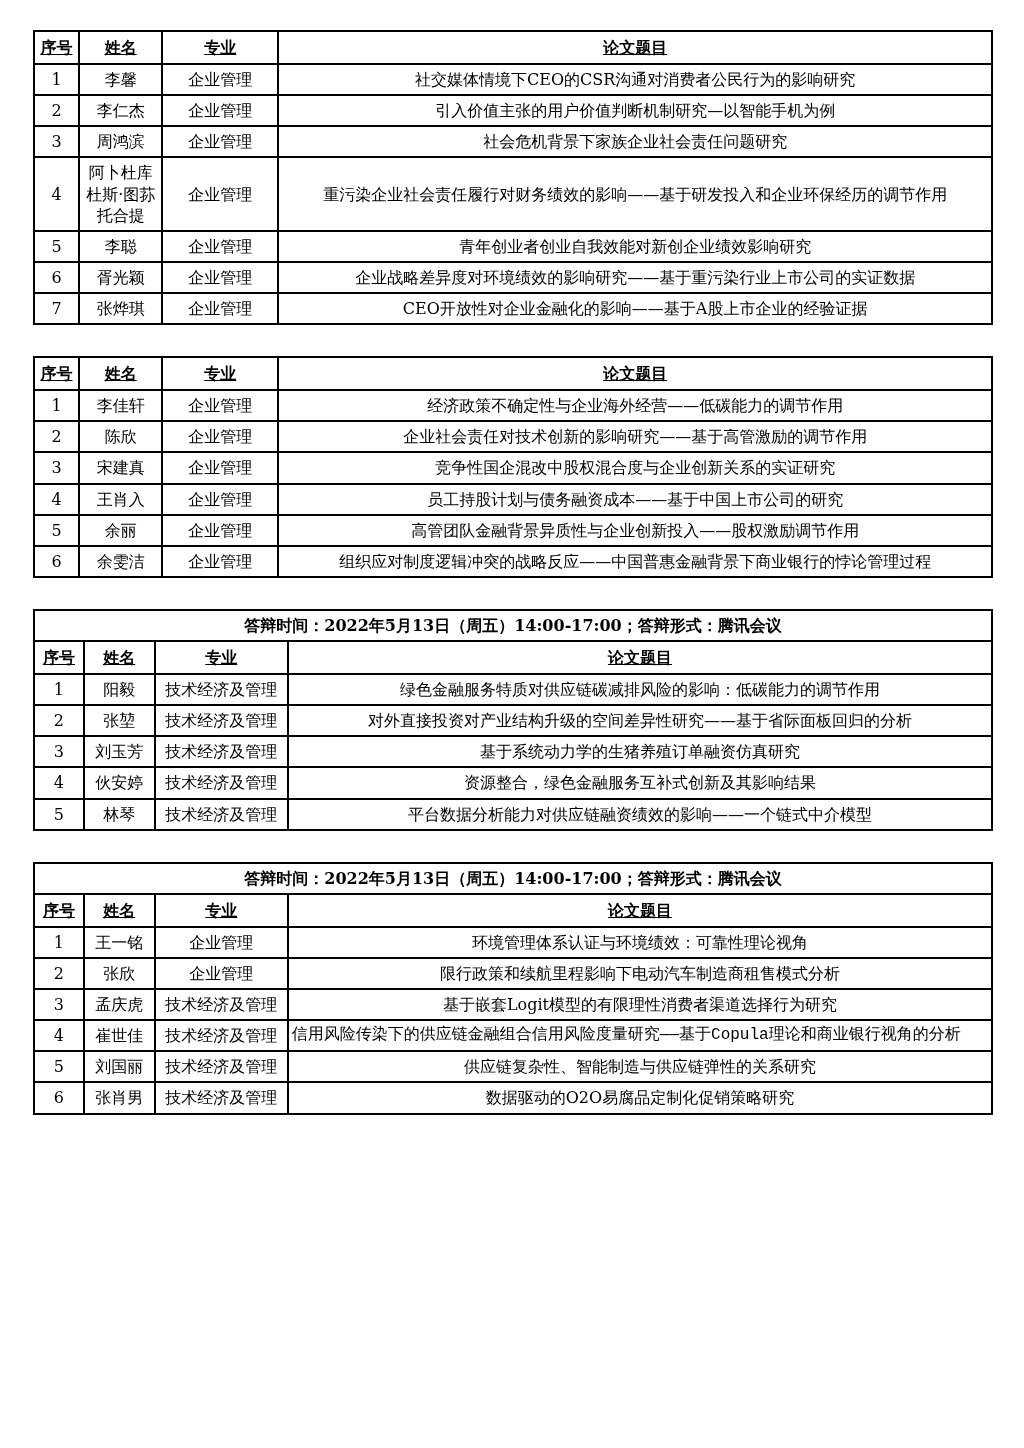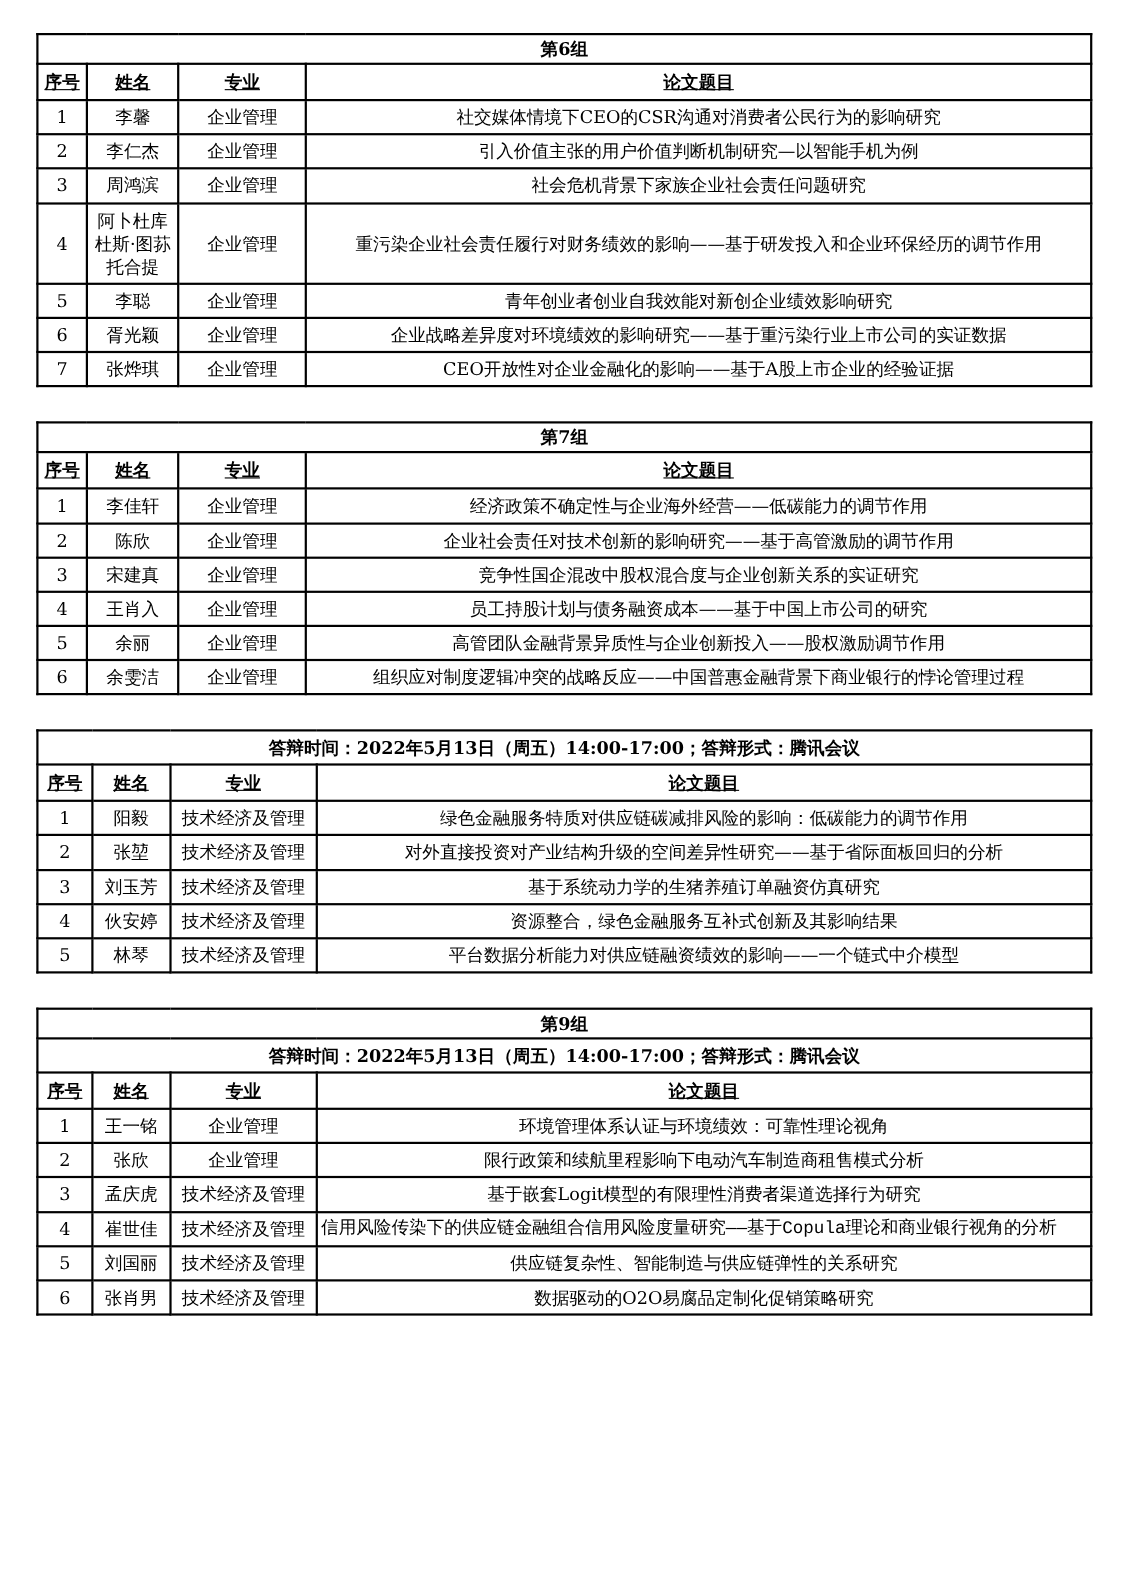--- a/index.html
+++ b/index.html
@@ -64,23 +64,20 @@
 <div class="page">
   <div id="tables-root">
       <table class="group-table">
         <colgroup>
           <col style="width: 4.7%;">
           <col style="width: 8.7%;">
           <col style="width: 12.1%;">
           <col style="width: 74.5%;">
         </colgroup>
         <tbody>
-          <tr class="title-row">
-            <td colspan="4">第6组</td>
-          </tr>
           <tr class="header-row">
             <td>序号</td>
             <td>姓名</td>
             <td>专业</td>
             <td>论文题目</td>
           </tr>
           <tr class="data-row">
             <td class="seq-cell">1</td>
             <td class="name-cell">李馨</td>
             <td class="major-cell">企业管理</td>
@@ -125,23 +122,20 @@
         </tbody>
       </table>
       <table class="group-table">
         <colgroup>
           <col style="width: 4.7%;">
           <col style="width: 8.7%;">
           <col style="width: 12.1%;">
           <col style="width: 74.5%;">
         </colgroup>
         <tbody>
-          <tr class="title-row">
-            <td colspan="4">第7组</td>
-          </tr>
           <tr class="header-row">
             <td>序号</td>
             <td>姓名</td>
             <td>专业</td>
             <td>论文题目</td>
           </tr>
           <tr class="data-row">
             <td class="seq-cell">1</td>
             <td class="name-cell">李佳轩</td>
             <td class="major-cell">企业管理</td>
@@ -229,23 +223,20 @@
         </tbody>
       </table>
       <table class="group-table">
         <colgroup>
           <col style="width: 5.2%;">
           <col style="width: 7.4%;">
           <col style="width: 13.9%;">
           <col style="width: 73.5%;">
         </colgroup>
         <tbody>
-          <tr class="title-row">
-            <td colspan="4">第9组</td>
-          </tr>
           <tr class="session-row">
             <td colspan="4">答辩时间：2022年5月13日（周五）14:00-17:00；答辩形式：腾讯会议</td>
           </tr>
           <tr class="header-row">
             <td>序号</td>
             <td>姓名</td>
             <td>专业</td>
             <td>论文题目</td>
           </tr>
           <tr class="data-row">

